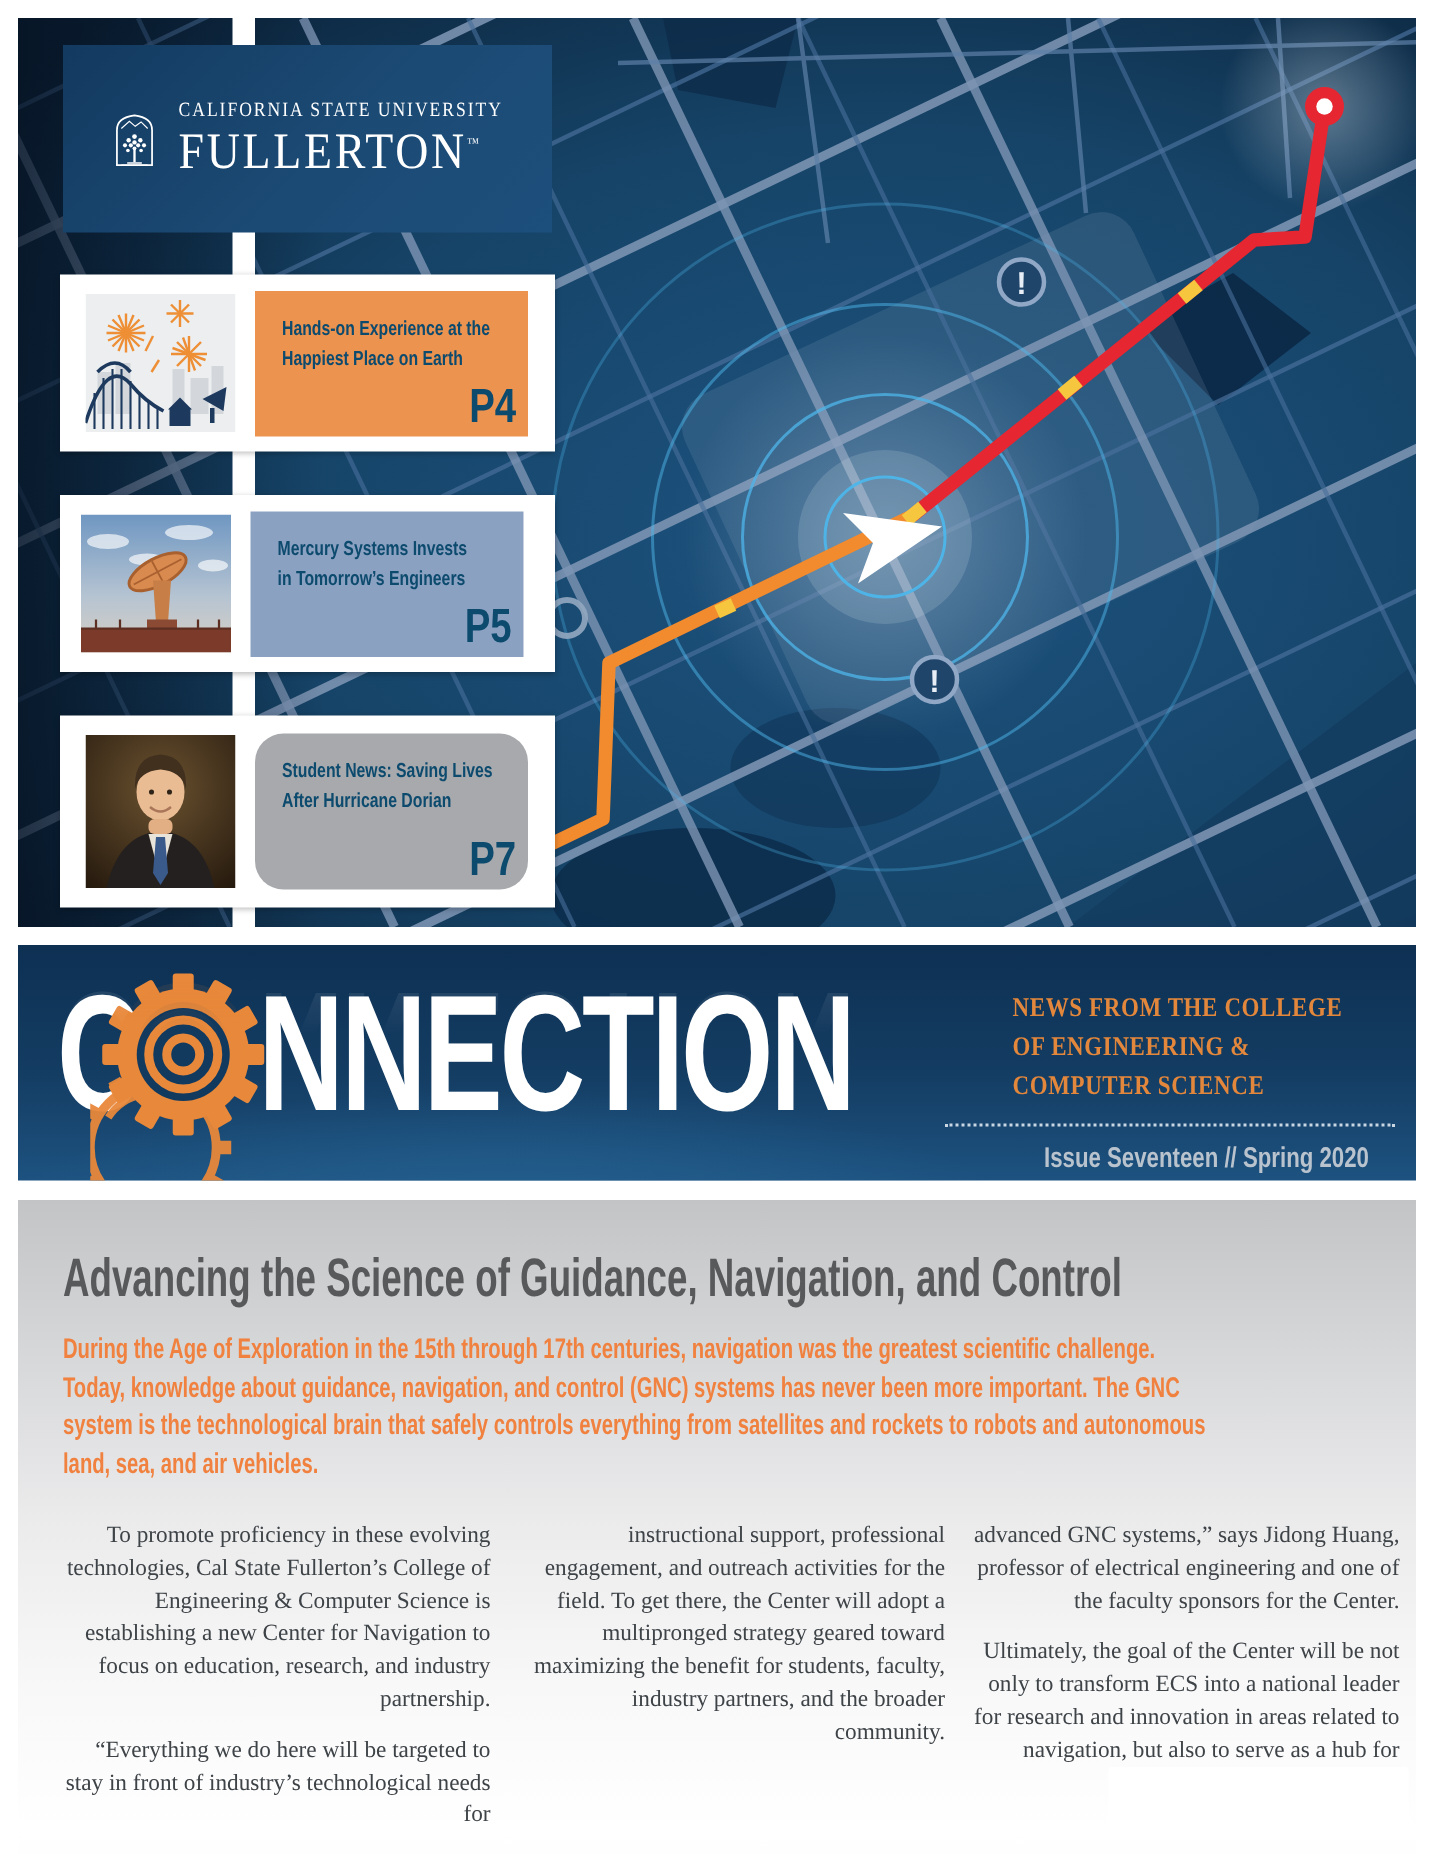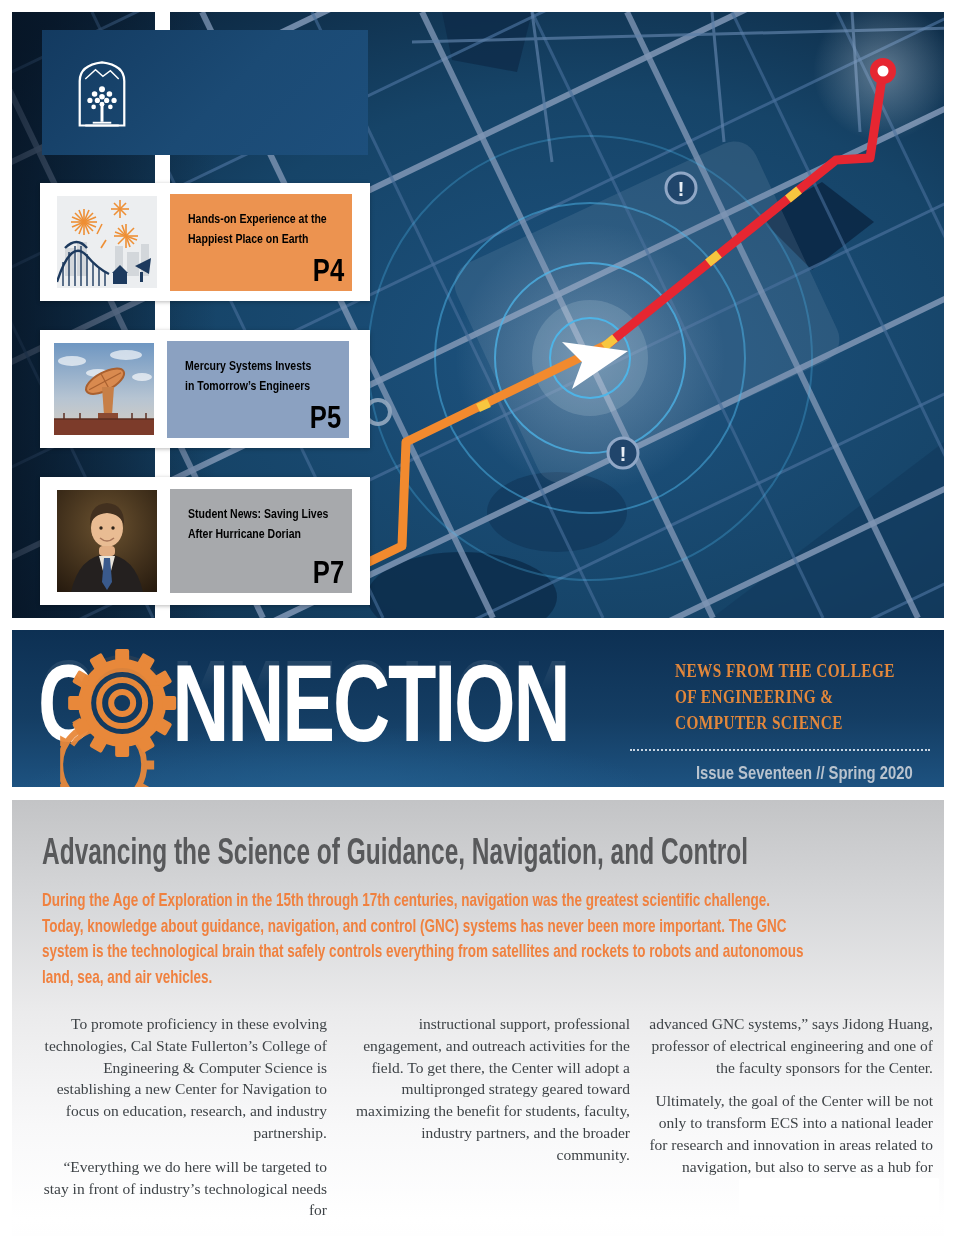--- a/index.html
+++ b/index.html
@@ -21,21 +21,21 @@
   .logo-line2{font-family:"Liberation Serif",serif;font-size:34px;letter-spacing:2px;
     white-space:nowrap;transform:scaleX(.9);transform-origin:left;margin-top:2px;}
   .logo-tm{font-size:9px;vertical-align:14px;letter-spacing:0;}
 
   .card{position:absolute;left:28px;width:330px;background:#fff;display:flex;align-items:center;
     padding-left:17px;box-sizing:border-box;box-shadow:0 1px 4px rgba(0,0,0,.28);}
   #card-1{top:171px;height:118px;}
   #card-2{top:318px;height:118px;padding-left:14px;}
   #card-3{top:465px;height:128px;}
   .card-img{flex:none;width:100px;display:block;}
-  .card-box{margin-left:13px;width:182px;color:#000000;position:relative;
+  .card-box{margin-left:13px;width:182px;color:#0c4a6e;position:relative;
     padding:15px 0 0 18px;box-sizing:border-box;}
   #card-1 .card-box,#card-2 .card-box{height:97px;}
   #card-3 .card-box{height:104px;}
   .card-title{font-size:13.5px;font-weight:bold;line-height:20px;white-space:nowrap;
     transform:scaleX(.78);transform-origin:left;}
   .card-page{position:absolute;right:8px;bottom:2px;font-size:32px;font-weight:bold;
     transform:scaleX(.8);transform-origin:right bottom;}
 
   
   #banner-sec{top:630px;height:157px;overflow:hidden;
@@ -197,20 +197,24 @@
         <circle cx="33" cy="45" r="2.8"></circle>
           <circle cx="28" cy="41" r="3"></circle>
           <circle cx="19" cy="52" r="2.5"></circle>
         <circle cx="37" cy="52" r="2.5"></circle>
           <circle cx="28" cy="49" r="2.6"></circle>
         <rect x="26.4" y="50" width="3.2" height="18"></rect>
         <path d="M18,68 L38,68 L38,70 L18,70 Z"></path>
       </g>
       <line x1="10" y1="72" x2="46" y2="72" stroke="#fff" stroke-width="2"></line>
     </svg>
+    <div class="logo-text">
+      <div class="logo-line1">CALIFORNIA STATE UNIVERSITY</div>
+      <div class="logo-line2"><span>FULLERTON</span><span class="logo-tm">™</span></div>
+    </div>
   </div>
 
   <div class="card" id="card-1">
     <svg class="card-img" width="100" height="92" viewBox="0 0 100 92">
       <rect width="100" height="92" fill="#eceef0"></rect>
       <g stroke="#ee8f35" stroke-width="1.6">
         <g transform="translate(27,26)">
             <line x1="0" y1="-13" x2="0" y2="13"></line>
             <line x1="-13" y1="0" x2="13" y2="0"></line>
             <line x1="-9" y1="-9" x2="9" y2="9"></line>
@@ -323,21 +327,21 @@
       <path d="M14,102 Q22,66 50,64 Q78,66 86,102 Z" fill="#24201f"></path>
       <polygon points="42,66 58,66 50,96" fill="#e9e4da"></polygon>
       <polygon points="47,68 53,68 55,92 50,100 45,92" fill="#3a5a8c"></polygon>
       <ellipse cx="50" cy="38" rx="16" ry="19" fill="#e9bc93"></ellipse>
       <path d="M33,36 Q32,14 50,13 Q68,14 67,36 Q64,24 50,23 Q36,24 33,36 Z" fill="#42301f"></path>
       <rect x="42" y="56" width="16" height="10" rx="4" fill="#e2af85"></rect>
       <circle cx="44" cy="38" r="1.7" fill="#2e2318"></circle>
         <circle cx="56" cy="38" r="1.7" fill="#2e2318"></circle>
       <path d="M43,48 Q50,54 57,48" fill="none" stroke="#a9765a" stroke-width="1.6"></path>
     </svg>
-    <div class="card-box" style="background-color: rgb(167, 169, 172);">
+    <div class="card-box" style="background-color: rgb(167, 169, 172); border-radius: 19px;">
       <div class="card-title">Student News: Saving Lives</div>
       <div class="card-title">After Hurricane Dorian</div>
       <div class="card-page">P7</div>
     </div>
   </div>
 </section>
 
 <section class="sec" id="banner-sec">
   <div class="wordmark-row">
     <span>C</span>

